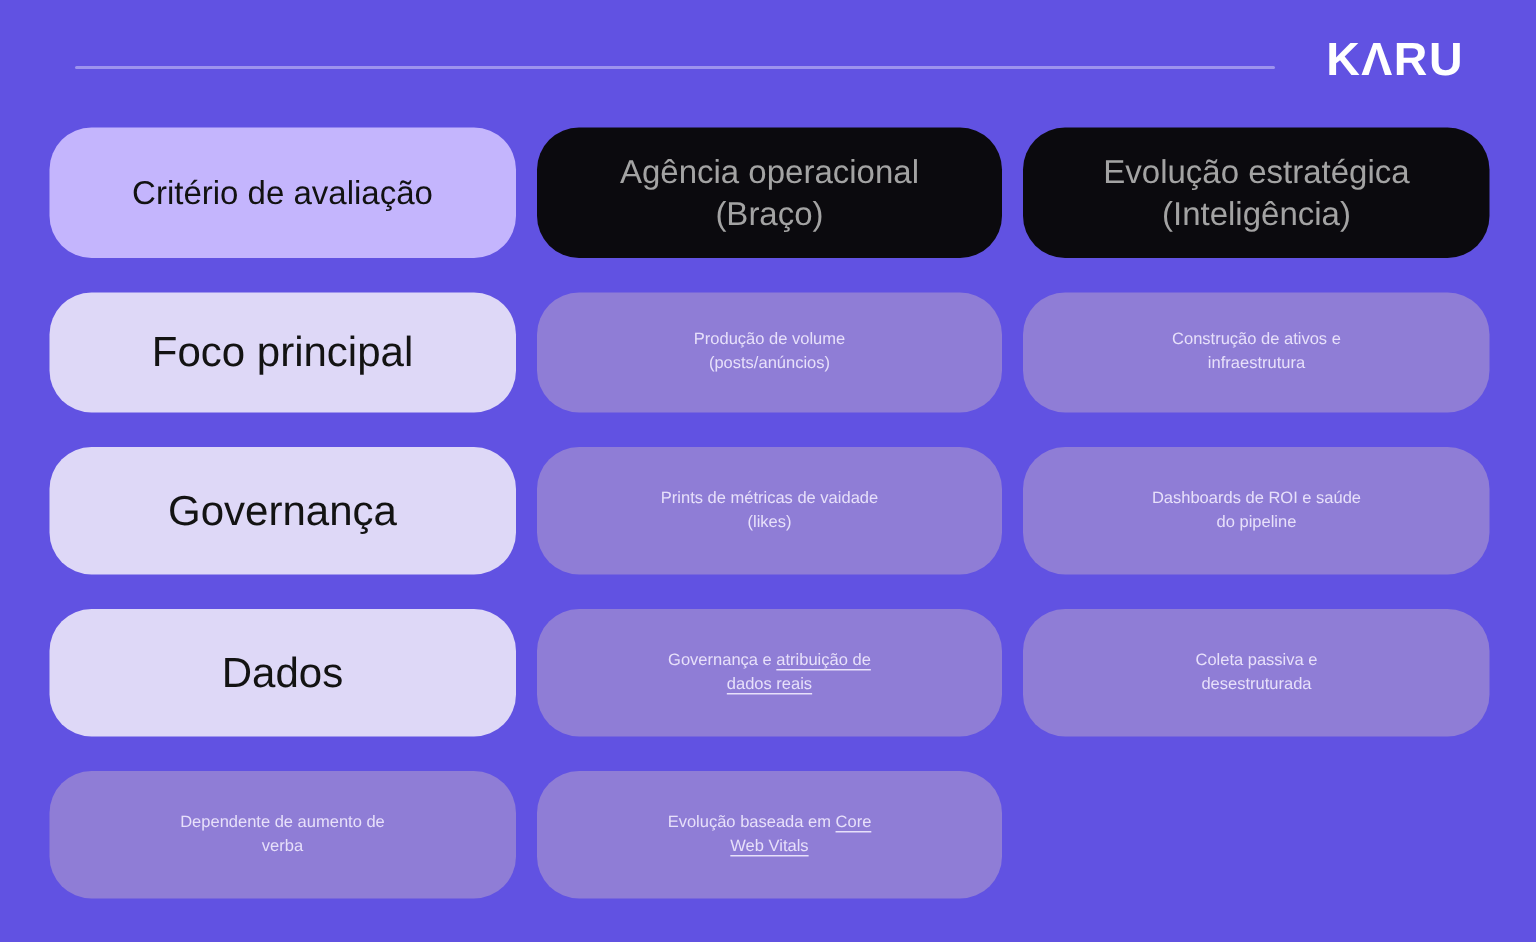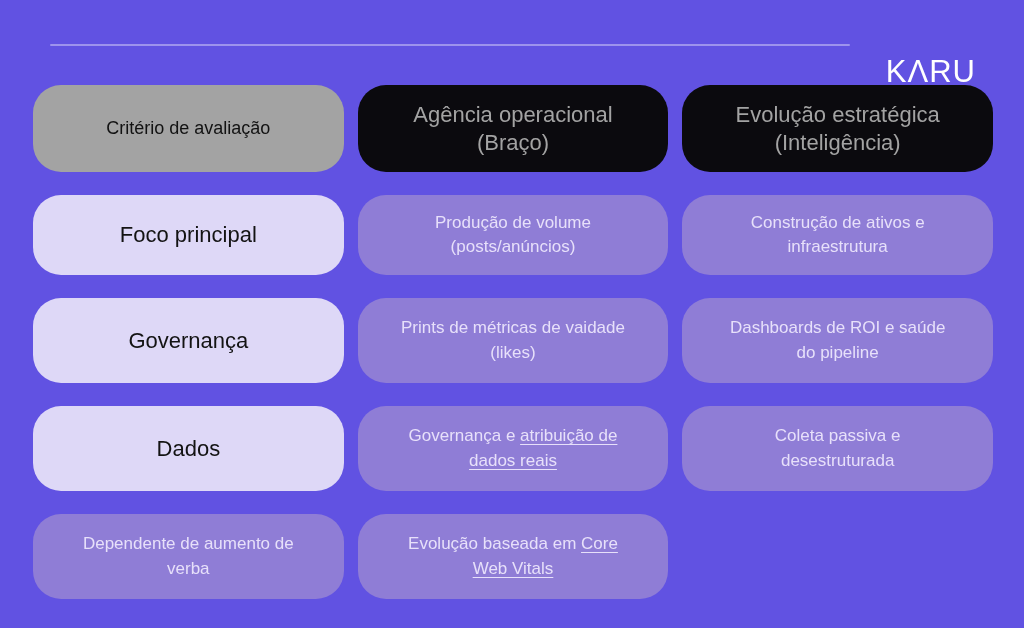--- a/index.html
+++ b/index.html
@@ -22,25 +22,24 @@
     height: 2px;
     border-radius: 1px;
     background: rgba(255, 255, 255, 0.38);
   }
   .logo {
     position: absolute;
     top: 24px;
     right: 48px;
     color: #ffffff;
     font-size: 31px;
-    font-weight: 400;
+    font-weight: 700;
     letter-spacing: 1px;
     line-height: 1;
     user-select: none;
-    margin-top: 32px;
   }
   .grid {
     position: absolute;
     left: 33px;
     top: 85px;
     width: 960px;
     display: grid;
     grid-template-columns: repeat(3, 1fr);
     grid-template-rows: 87px 80px 85px 85px 85px;
     column-gap: 14px;
@@ -50,42 +49,42 @@
     border-radius: 28px;
     display: flex;
     align-items: center;
     justify-content: center;
     text-align: center;
     white-space: pre-line;
     padding: 0 18px;
     box-sizing: border-box;
   }
   .header-white {
-    background: #a3a3a3;
+    background: #c4b5fd;
     color: #121212;
-    font-size: 18px;
+    font-size: 22px;
     line-height: 1.27;
     text-align: center;
   }
   .header-black {
     background: #0b0a0e;
     color: #a3a3a3;
     font-size: 22px;
     line-height: 1.27;
   }
   .label {
     background: #ded8f7;
     color: #131313;
-    font-size: 22px;
+    font-size: 28px;
     line-height: 1.27;
   }
   .content {
     background: #8f7dd6;
     color: #e7e0fa;
-    font-size: 17px;
+    font-size: 11px;
     line-height: 1.42;
   }
   .u {
     text-decoration: underline;
     text-decoration-thickness: 1px;
     text-underline-offset: 3px;
     cursor: pointer;
   }
 </style>
 </head>

